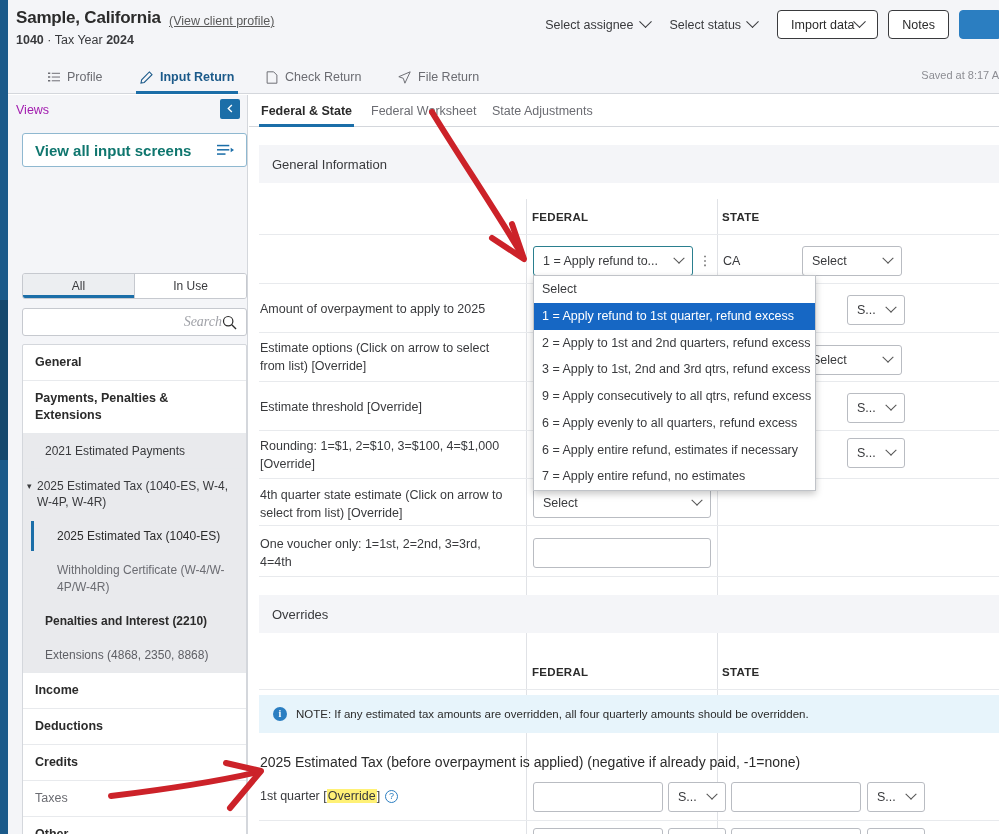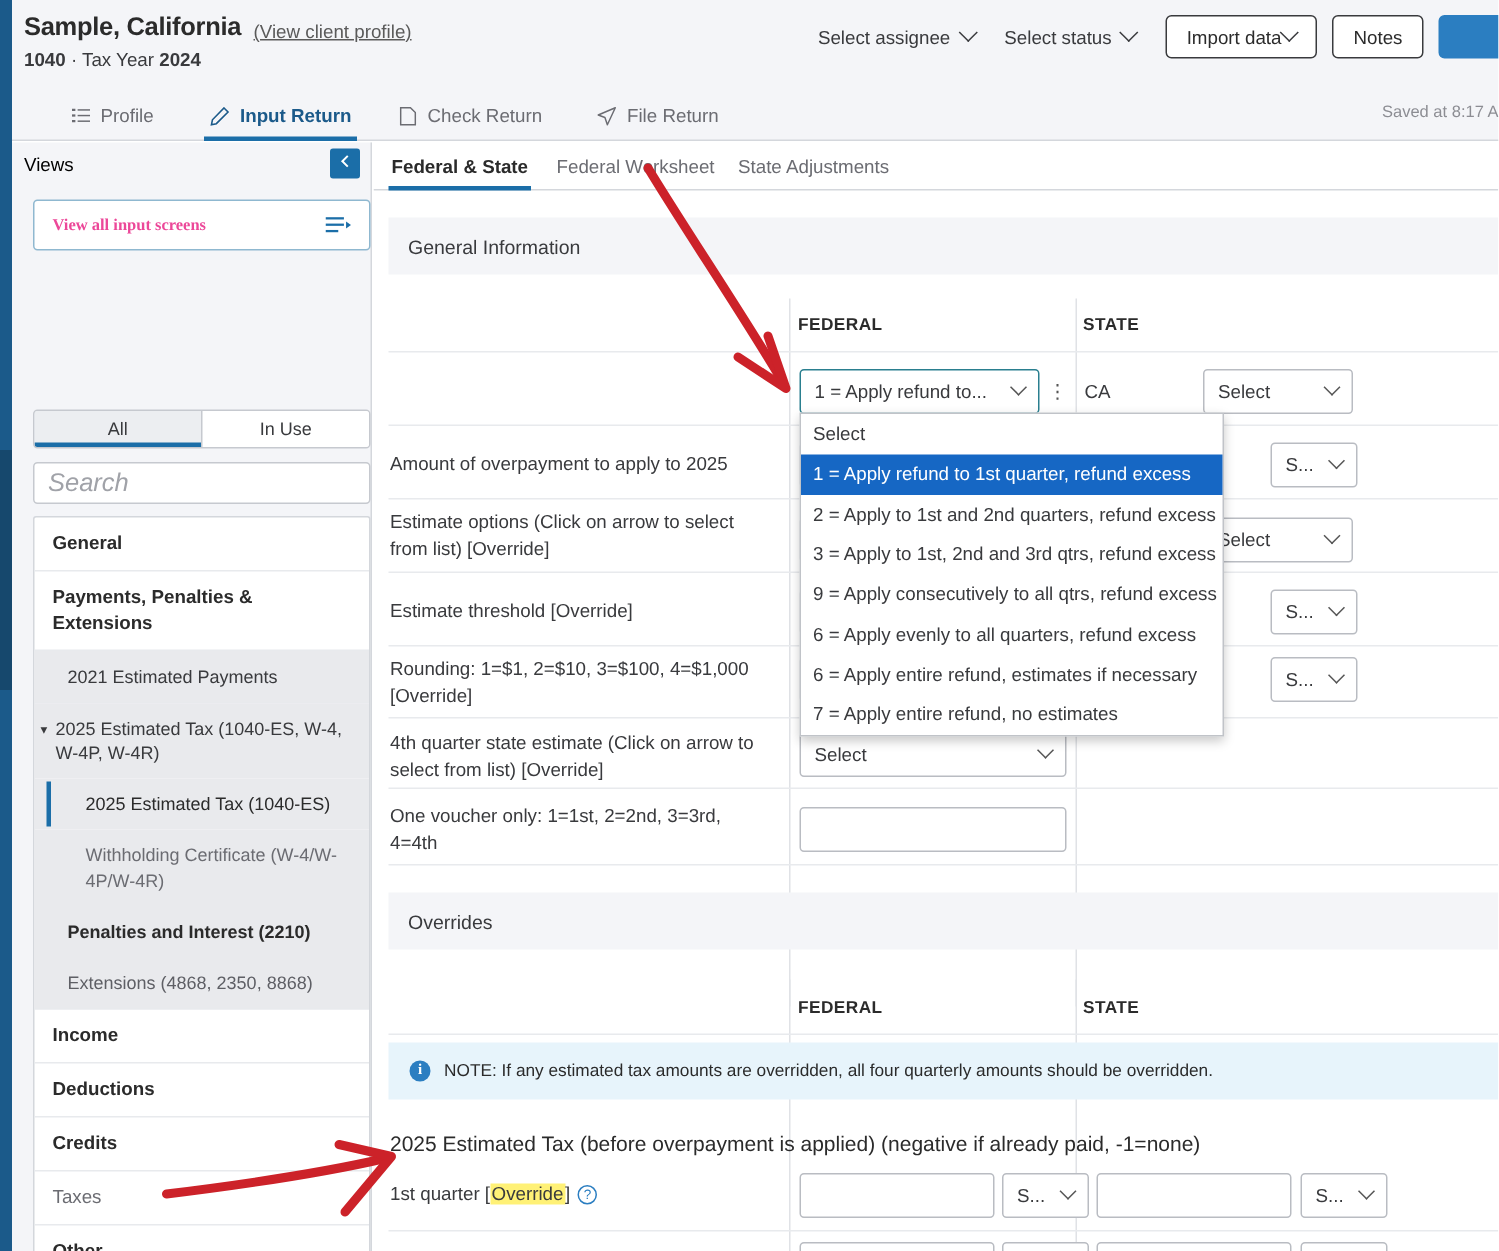--- a/index.html
+++ b/index.html
@@ -86,35 +86,35 @@
     font-size: 11px; color: #8c8d93;
   }
 
   
   .sidebar {
     position: absolute; left: 8px; top: 95px; width: 240px; height: 739px;
     background: #f4f5f8; border-right: 1px solid #d4d7dc;
   }
   .views-label {
     position: absolute; left: 8px; top: 8px;
-    font-size: 12.5px; color: #000000;
+    font-size: 12.5px; color: #a21caf;
   }
   .collapse-btn {
     position: absolute; right: 7px; top: 4px;
     width: 20px; height: 20px; background: #1b6ea8; border-radius: 2px;
     color: #fff; font-size: 11px; line-height: 20px; text-align: center;
     cursor: pointer;
   }
   .view-all {
     position: absolute; left: 14px; top: 38px; width: 225px; height: 34px;
     background: #fff; border: 1px solid #8fb8d0; border-radius: 3px;
     display: flex; align-items: center; justify-content: space-between;
     padding: 0 12px; cursor: pointer;
   }
-  .view-all span.txt { font-size: 11px; color: #ec4899; font-weight: bold; font-family: Liberation Serif, serif; }
+  .view-all span.txt { font-size: 15px; color: #0f766e; font-weight: bold; }
   .toggle-group {
     position: absolute; left: 14px; top: 178px; width: 225px; height: 26px;
     display: flex; border: 1px solid #c6c9cf; border-radius: 3px; overflow: hidden;
   }
   .toggle-btn {
     flex: 1; display: flex; align-items: center; justify-content: center;
     font-size: 12px; color: #393a3d; background: #fff; cursor: pointer;
     position: relative;
   }
   .toggle-btn.active { background: #eceef1; font-weight: normal; }
@@ -122,23 +122,23 @@
     content: ""; position: absolute; left: 0; right: 0; bottom: 0;
     height: 3px; background: #1b6ea8;
   }
   .toggle-btn + .toggle-btn { border-left: 1px solid #c6c9cf; }
   .search-box {
     position: absolute; left: 14px; top: 213px; width: 225px; height: 28px;
     background: #fff; border: 1px solid #c6c9cf; border-radius: 3px;
     display: flex; align-items: center; padding: 0 9px;
   }
   .search-box input {
-    flex: 1; border: none; outline: none; font-size: 17px;
-    color: #393a3d; font-family: Liberation Sans, sans-serif;
-    font-style: italic; background: transparent;
+    flex: 1; border: none; outline: none; font-size: 14px;
+    color: #393a3d; font-family: Liberation Serif, serif;
+    font-style: italic; background: transparent; text-align: right;
   }
   .search-box input::placeholder { color: #a0a2a8; font-style: italic; }
   .nav-list {
     position: absolute; left: 14px; top: 249px; width: 225px;
     border: 1px solid #d4d7dc; background: #fff; border-radius: 2px;
   }
   .nav-item {
     padding: 9px 12px; font-size: 12.5px; color: #393a3d;
     border-bottom: 1px solid #e8eaed; cursor: pointer; line-height: 1.35;
   }

